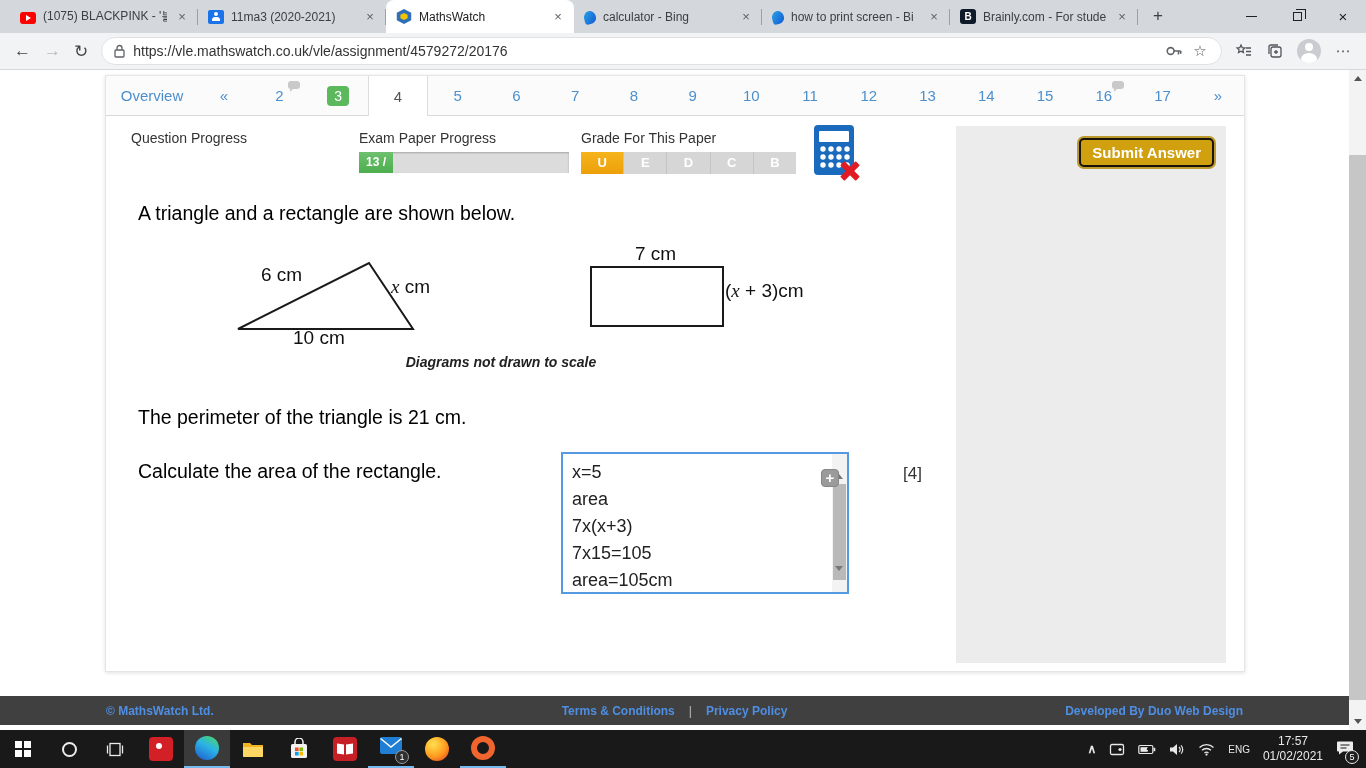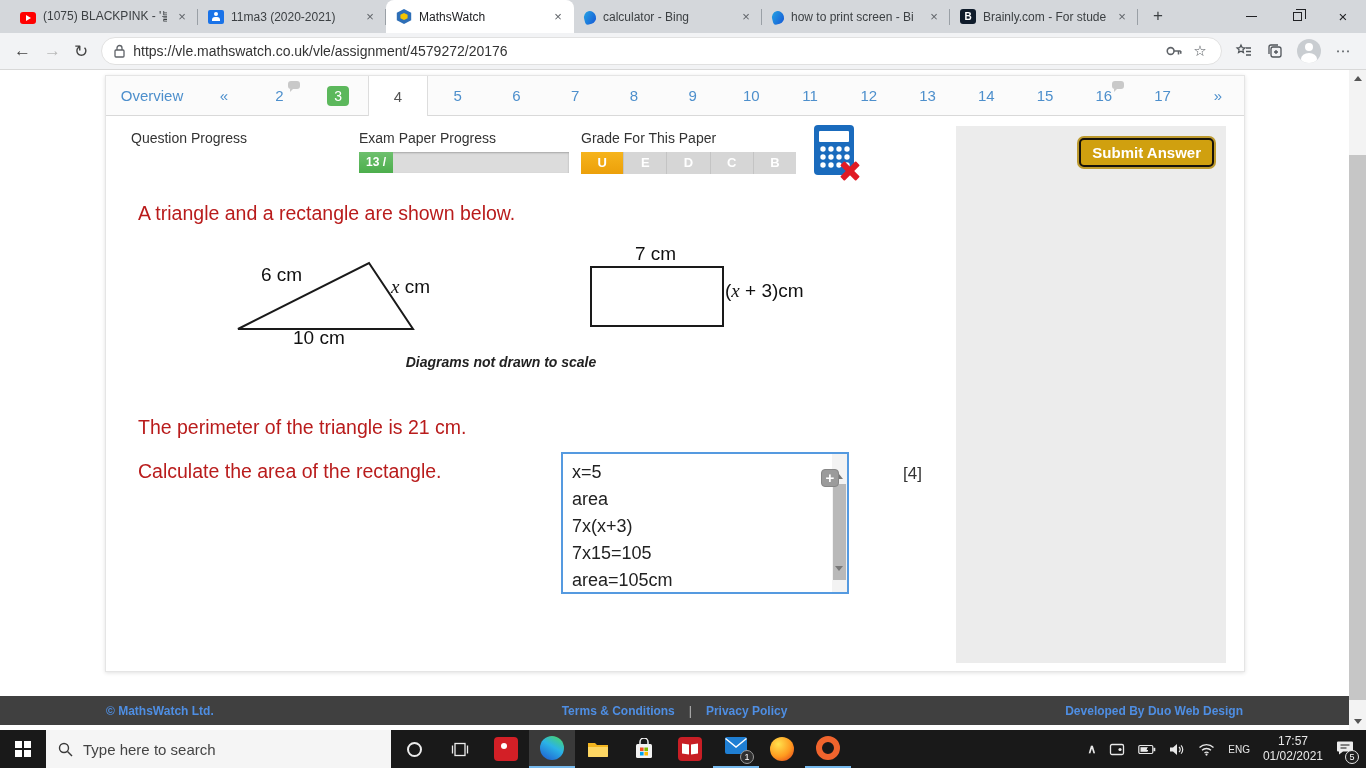--- a/index.html
+++ b/index.html
@@ -76,23 +76,23 @@
   .fill { height:100%; background:linear-gradient(#6ec06e,#4cae4c); color:#fff; font-size:12px; font-weight:bold; line-height:21px; text-align:center; }
   .gradebar { position:absolute; left:475px; top:36px; width:215px; height:22px; display:flex; }
   .gcell { flex:1; text-align:center; line-height:22px; color:#fff; font-weight:bold; font-size:13px; background:#d6d6d6; border-right:1px solid #c4c4c4; }
   .gcell:last-child { border-right:none; }
   .gcell.current { background:linear-gradient(#f6b41c,#eca00a); }
 
   .calcwrap { position:absolute; left:703px; top:6px; }
   .sidepanel { position:absolute; left:850px; top:10px; width:270px; height:537px; background:#ececec; }
   .submitbtn { position:absolute; top:12px; right:12px; background:#d0a00f; color:#fff; font-weight:bold; font-size:15px; font-family:"Liberation Sans",sans-serif; padding:4px 11px; border:2px solid #17120a; border-radius:5px; box-shadow:0 0 0 2px #bd9a2e; cursor:pointer; }
 
-  .qtext { position:absolute; left:32px; font-size:19.5px; color:#b91c1c; }
+  .qtext { position:absolute; left:32px; font-size:19.5px; color:#000000; }
   .t-intro { top:86px; }
-  .t-perim { top:300px; }
+  .t-perim { top:290px; }
   .t-task  { top:344px; }
 
   .diagram { position:absolute; left:125px; top:126px; width:620px; height:140px; }
   .dlabel { position:absolute; font-size:19px; color:#111; white-space:nowrap; }
   .dlabel i { font-family:"Liberation Serif", serif; font-style:italic; }
   .scalenote { position:absolute; left:120px; top:112px; width:300px; text-align:center; font-size:14px; font-style:italic; font-weight:bold; color:#222; font-family:"Liberation Sans",sans-serif; }
 
   .answerbox { position:absolute; left:455px; top:336px; width:288px; height:142px; border:2px solid #559ae0; background:#fff; }
   .answerbox textarea { display:block; width:calc(100% - 15px); height:100%; border:none; outline:none; resize:none; font-family:"Liberation Sans",sans-serif; font-size:18px; line-height:27px; color:#222; padding:5px 2px 5px 9px; overflow:hidden; background:#fff; }
   .fakescroll { position:absolute; right:0; top:0; bottom:0; width:15px; background:#f3f3f3; }
@@ -390,27 +390,20 @@
 
 <div class="taskbar">
   <div class="tb-cell">
     <span class="startlogo">
         <span></span>
         <span></span>
         <span></span>
         <span></span>
       </span>
   </div>
-  <div class="searchbox">
-    <svg width="15" height="15" viewBox="0 0 15 15">
-      <circle cx="6" cy="6" r="4.5" fill="none" stroke="#3a3a3a" stroke-width="1.4"></circle>
-      <path d="M9.5 9.5 L14 14" stroke="#3a3a3a" stroke-width="1.4"></path>
-    </svg>
-    <input type="text" placeholder="Type here to search" style="">
-  </div>
   <div class="tb-cell">
       <span class="cortana-ring"></span>
     </div>
   <div class="tb-cell">
     <svg width="18" height="15" viewBox="0 0 18 15">
       <rect x="4" y="1.5" width="10" height="12" fill="none" stroke="#ececec" stroke-width="1.3"></rect>
       <path d="M1.5 3.5 v8 M16.5 3.5 v8" stroke="#ececec" stroke-width="1.3"></path>
     </svg>
   </div>
 

